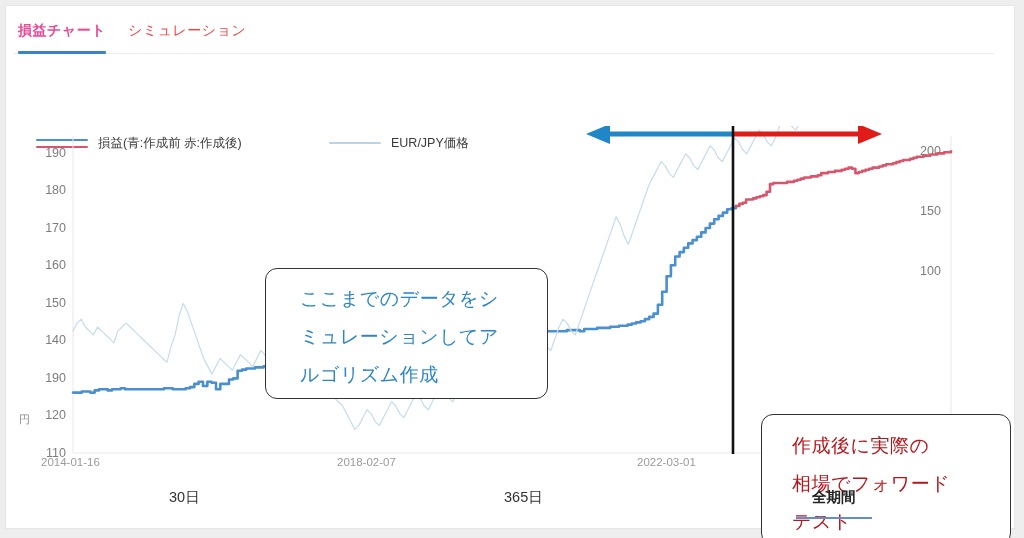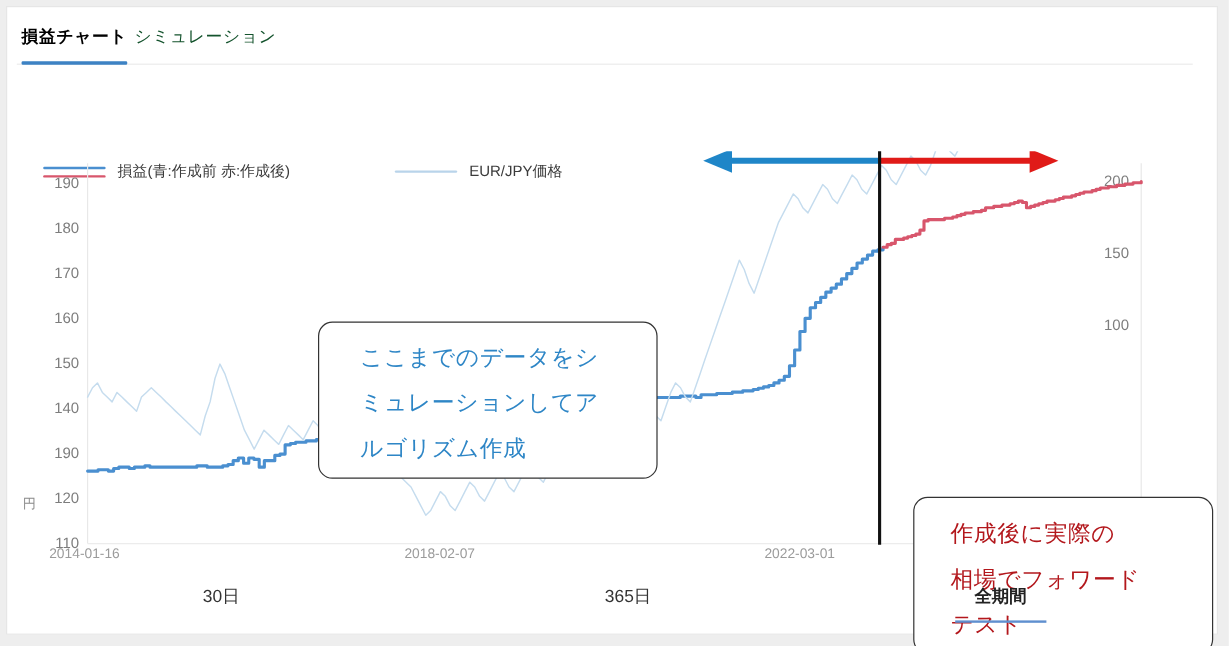--- a/index.html
+++ b/index.html
@@ -21,22 +21,22 @@
     position:absolute;left:0;top:12px;width:1010px;height:36px;
   }
   #tabbar .tabline{
     position:absolute;left:8px;top:35px;width:980px;height:1px;background:#ececec;
   }
   .tab{
     position:absolute;top:0;height:34px;line-height:24px;
     font-size:14px;letter-spacing:.5px;white-space:nowrap;
     cursor:pointer;
   }
-  .tab.active{left:12px;color:#000000;font-weight:bold;}
-  .tab.inactive{left:106px;color:#14532d;font-weight:normal;}
+  .tab.active{left:12px;color:#ec4899;font-weight:bold;}
+  .tab.inactive{left:122px;color:#ef4444;font-weight:normal;}
   .tab.active .uline{
     position:absolute;left:0;bottom:-2px;width:100%;height:3px;background:#3d82c4;border-radius:1px;
   }
 
   
   #legend{position:absolute;left:0;top:86px;width:1010px;height:24px;margin-top:41px;}
   .lg{position:absolute;top:0;height:22px;font-size:12.5px;color:#3b3b3b;white-space:nowrap;}
   .lg .swatch{position:absolute;left:0;top:2px;width:52px;height:16px;}
   .lg .lbl{position:absolute;top:2px;line-height:16px;}
   .sw-line{position:absolute;left:0;width:52px;height:2px;border-radius:1px;}

